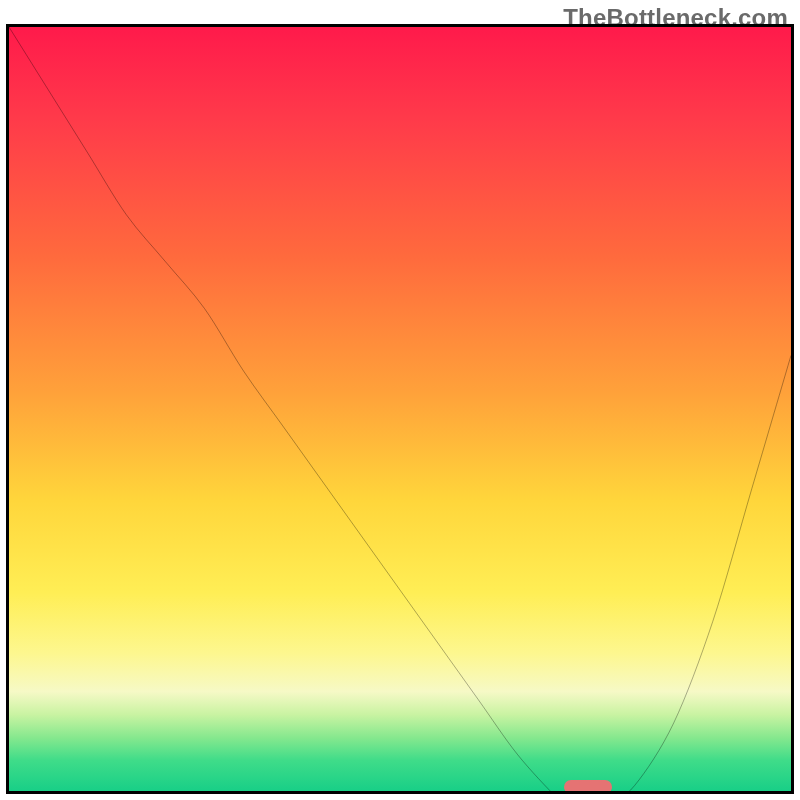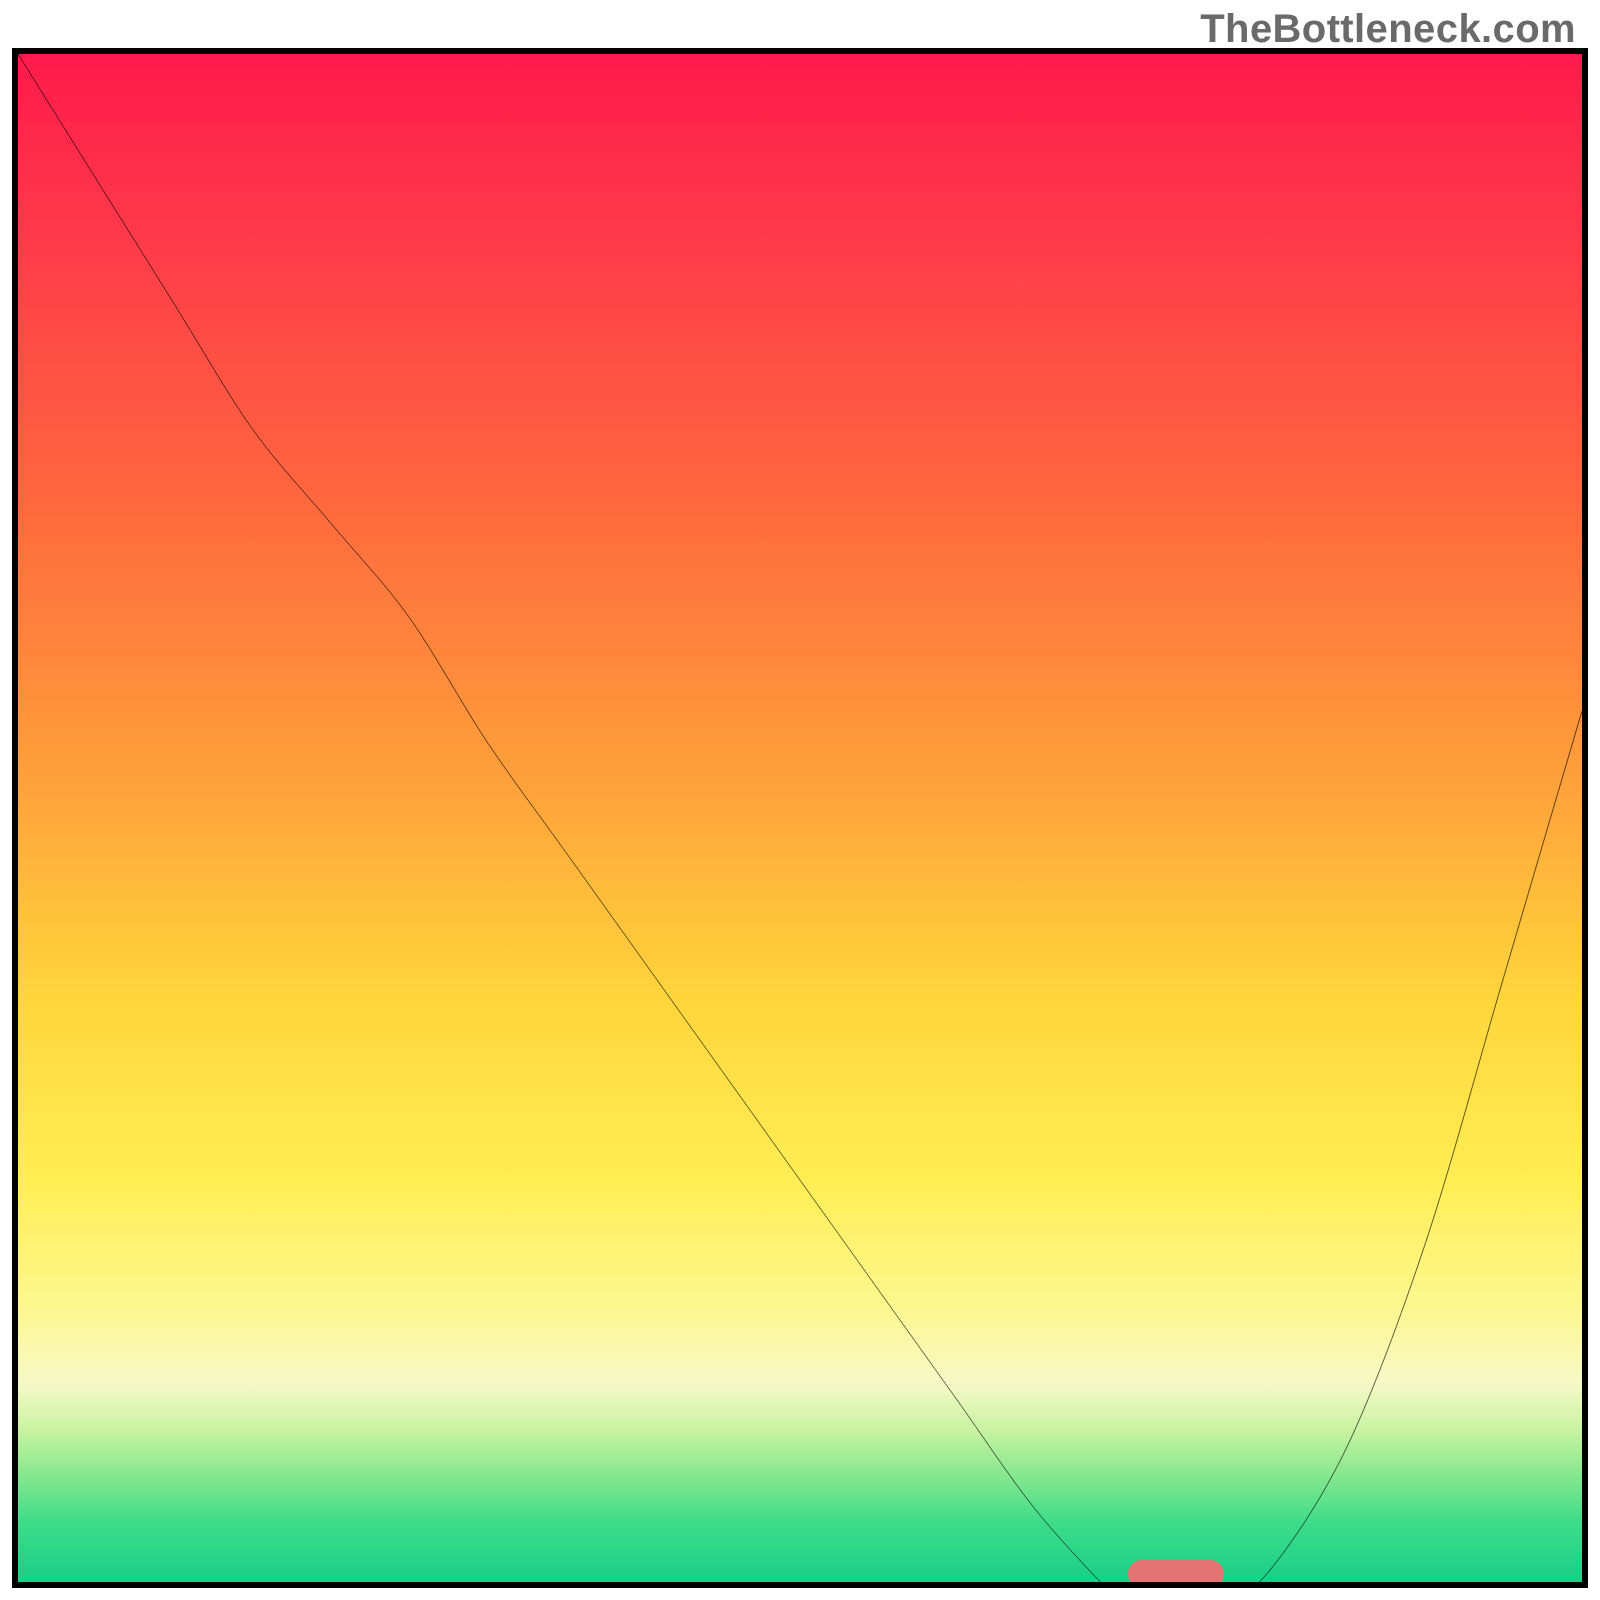--- a/index.html
+++ b/index.html
@@ -8,21 +8,21 @@
     width: 800px;
     height: 800px;
     background: #ffffff;
     overflow: hidden;
   }
   .watermark {
     position: absolute;
     top: 4px;
     right: 12px;
     font-family: Arial, Helvetica, sans-serif;
-    font-size: 20px;
+    font-size: 24px;
     font-weight: bold;
     color: #6a6a6a;
     letter-spacing: 0.2px;
   }
   .chart-frame {
     position: absolute;
     left: 6px;
     top: 24px;
     width: 788px;
     height: 770px;

